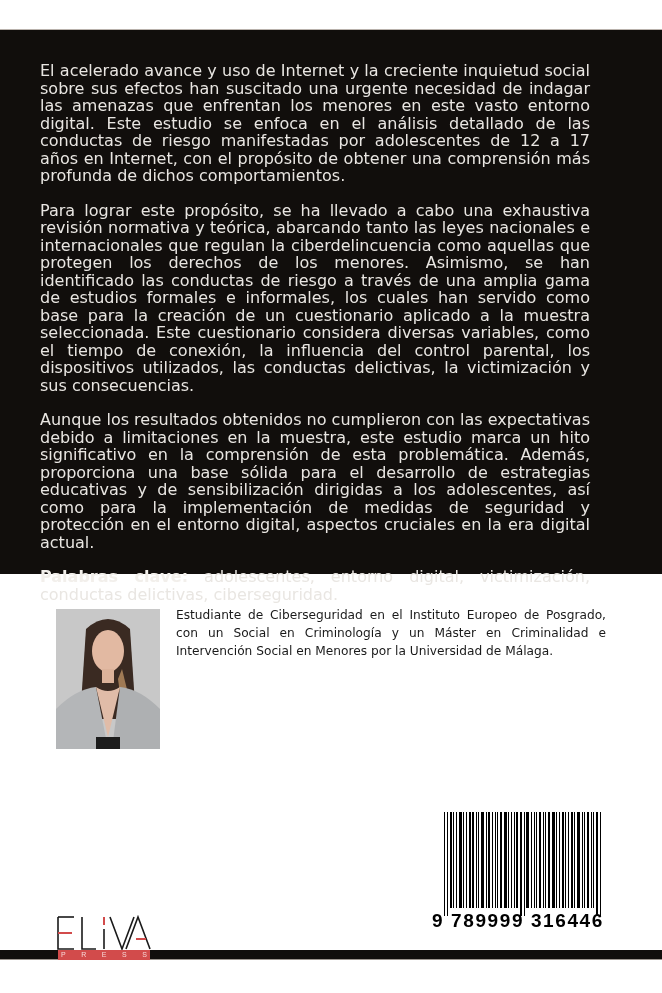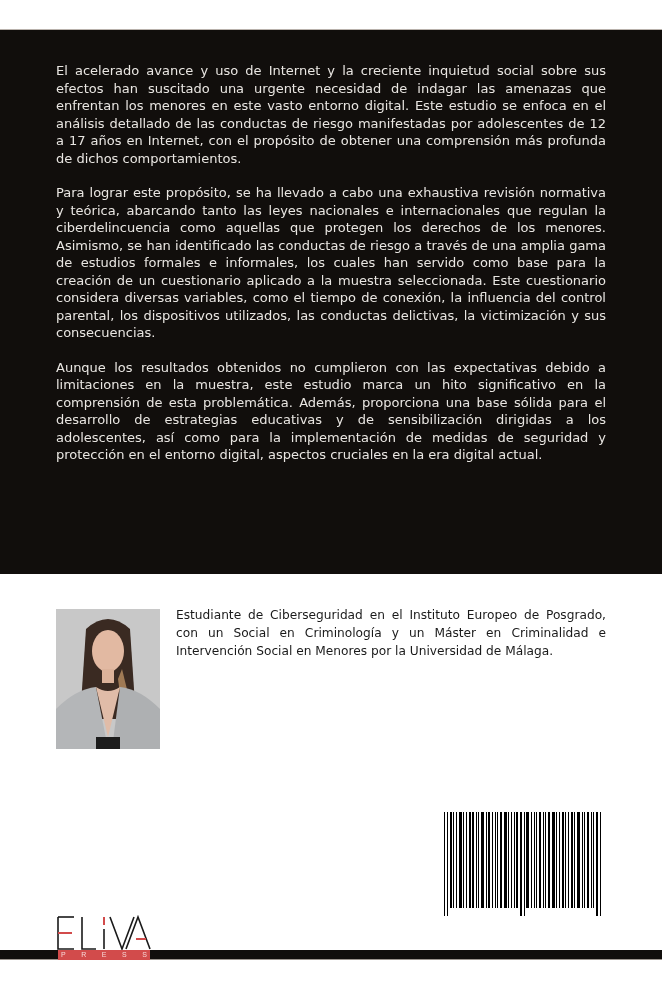--- a/index.html
+++ b/index.html
@@ -1,19 +1,19 @@
 <!DOCTYPE html>
 <html><head>
 <meta charset="utf-8">
 <style>
   * { margin:0; padding:0; box-sizing:border-box; }
   html, body { width:662px; height:993px; background:#ffffff; overflow:hidden; }
   body { position:relative; font-family:"DejaVu Sans", sans-serif; }
   .dark-band { position:absolute; left:0; top:29px; width:662px; height:545px; background:#110e0c; border-top:1px solid #b9b2ac; }
-  .abstract { position:absolute; left:56px; top:62px; width:550px; color:#e9e6e2; font-size:13px; line-height:17.5px; text-align:justify; }
+  .abstract { position:absolute; left:40px; top:62px; width:550px; color:#e9e6e2; font-size:16px; line-height:17.5px; text-align:justify; }
   .abstract p { margin-bottom:17px; }
   .abstract b { font-weight:bold; color:#f2efeb; }
   .photo { position:absolute; left:56px; top:609px; width:104px; height:140px; background:#c9c9c9; overflow:hidden; }
   .bio { position:absolute; left:176px; top:606px; width:430px; color:#1a1a1a; font-size:12.2px; line-height:18px; text-align:justify; }
   .barcode { position:absolute; left:432px; top:812px; width:172px; height:126px; background:#fff; }
   .bars { position:absolute; left:12px; top:0; width:158px; height:96px; display:flex; align-items:flex-start; }
   .bars span { display:block; height:96px; background:#000; }
   .isbn-digits { position:absolute; left:0; top:98px; width:172px; font-family:"Liberation Sans", sans-serif; font-weight:bold; font-size:19px; letter-spacing:1.6px; color:#000; }
   .bottom-bar { position:absolute; left:0; top:950px; width:662px; height:10px; background:#110e0c; border-bottom:1px solid #9a938d; }
   .logo { position:absolute; left:56px; top:915px; width:96px; height:46px; }
@@ -22,20 +22,21 @@
 </head>
 <body>
 
 <div class="dark-band">
 </div>
 
 <div class="abstract">
   <p>El acelerado avance y uso de Internet y la creciente inquietud social sobre sus efectos han suscitado una urgente necesidad de indagar las amenazas que enfrentan los menores en este vasto entorno digital. Este estudio se enfoca en el análisis detallado de las conductas de riesgo manifestadas por adolescentes de 12 a 17 años en Internet, con el propósito de obtener una comprensión más profunda de dichos comportamientos.</p>
   <p>Para lograr este propósito, se ha llevado a cabo una exhaustiva revisión normativa y teórica, abarcando tanto las leyes nacionales e internacionales que regulan la ciberdelincuencia como aquellas que protegen los derechos de los menores. Asimismo, se han identificado las conductas de riesgo a través de una amplia gama de estudios formales e informales, los cuales han servido como base para la creación de un cuestionario aplicado a la muestra seleccionada. Este cuestionario considera diversas variables, como el tiempo de conexión, la influencia del control parental, los dispositivos utilizados, las conductas delictivas, la victimización y sus consecuencias.</p>
   <p>Aunque los resultados obtenidos no cumplieron con las expectativas debido a limitaciones en la muestra, este estudio marca un hito significativo en la comprensión de esta problemática. Además, proporciona una base sólida para el desarrollo de estrategias educativas y de sensibilización dirigidas a los adolescentes, así como para la implementación de medidas de seguridad y protección en el entorno digital, aspectos cruciales en la era digital actual.</p>
+  <p><b>Palabras clave:</b><span> adolescentes, entorno digital, victimización, conductas delictivas, ciberseguridad.</span></p>
 </div>
 
 <div class="photo">
   <svg width="104" height="140" viewBox="0 0 104 140">
     <rect width="104" height="140" fill="#c8c8c8"></rect>
     <path d="M30 20 Q52 0 74 20 L80 110 L24 110 Z" fill="#3a2a22"></path>
     <path d="M66 60 L82 125 L70 130 L62 70 Z" fill="#a07a55"></path>
     <ellipse cx="52" cy="42" rx="16" ry="21" fill="#e2b9a2"></ellipse>
     <rect x="46" y="60" width="12" height="14" fill="#dcb29a"></rect>
     <path d="M0 100 Q20 80 40 78 L52 140 L0 140 Z" fill="#b4b6b8"></path>
@@ -93,20 +94,21 @@
       <span style="width: 1.05px; margin-right: 1.4px;"></span>
       <span style="width: 3.15px; margin-right: 2.2px;"></span>
       <span style="width: 1.05px; margin-right: 1.4px;"></span>
       <span style="width: 1.05px; margin-right: 1.4px;"></span>
       <span style="width: 2.1px; margin-right: 2.2px;"></span>
       <span style="width: 1.05px; margin-right: 1.4px;"></span>
       <span style="width: 1.05px; margin-right: 1.4px;"></span>
       <span style="width: 2.1px; margin-right: 2.2px; height: 104px;"></span>
       <span style="width: 1.05px; margin-right: 1.4px; height: 104px;"></span>
     </div>
+  <div class="isbn-digits">9 789999 316446</div>
 </div>
 
 <div class="bottom-bar"></div>
 
 <div class="logo">
   <svg width="96" height="36" viewBox="0 0 96 36">
     <g stroke="#1a1a1a" stroke-width="1.6" fill="none">
       <path d="M2 2 L2 34 L18 34"></path>
       <path d="M2 2 L18 2"></path>
       <path d="M26 2 L26 34 L40 34"></path>

